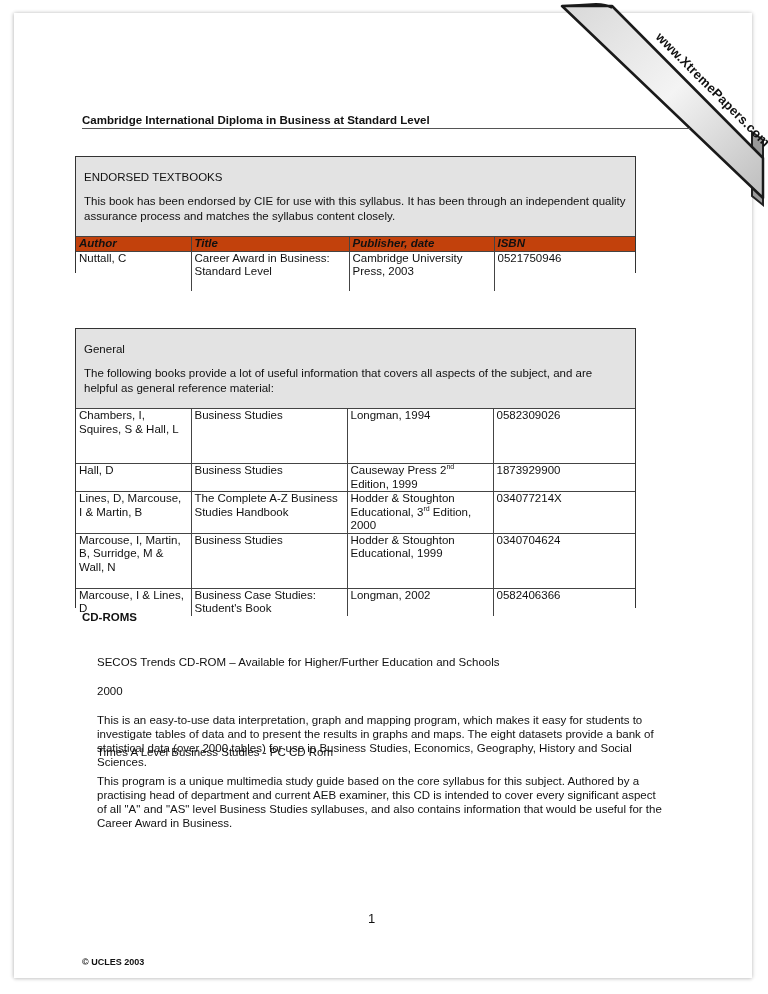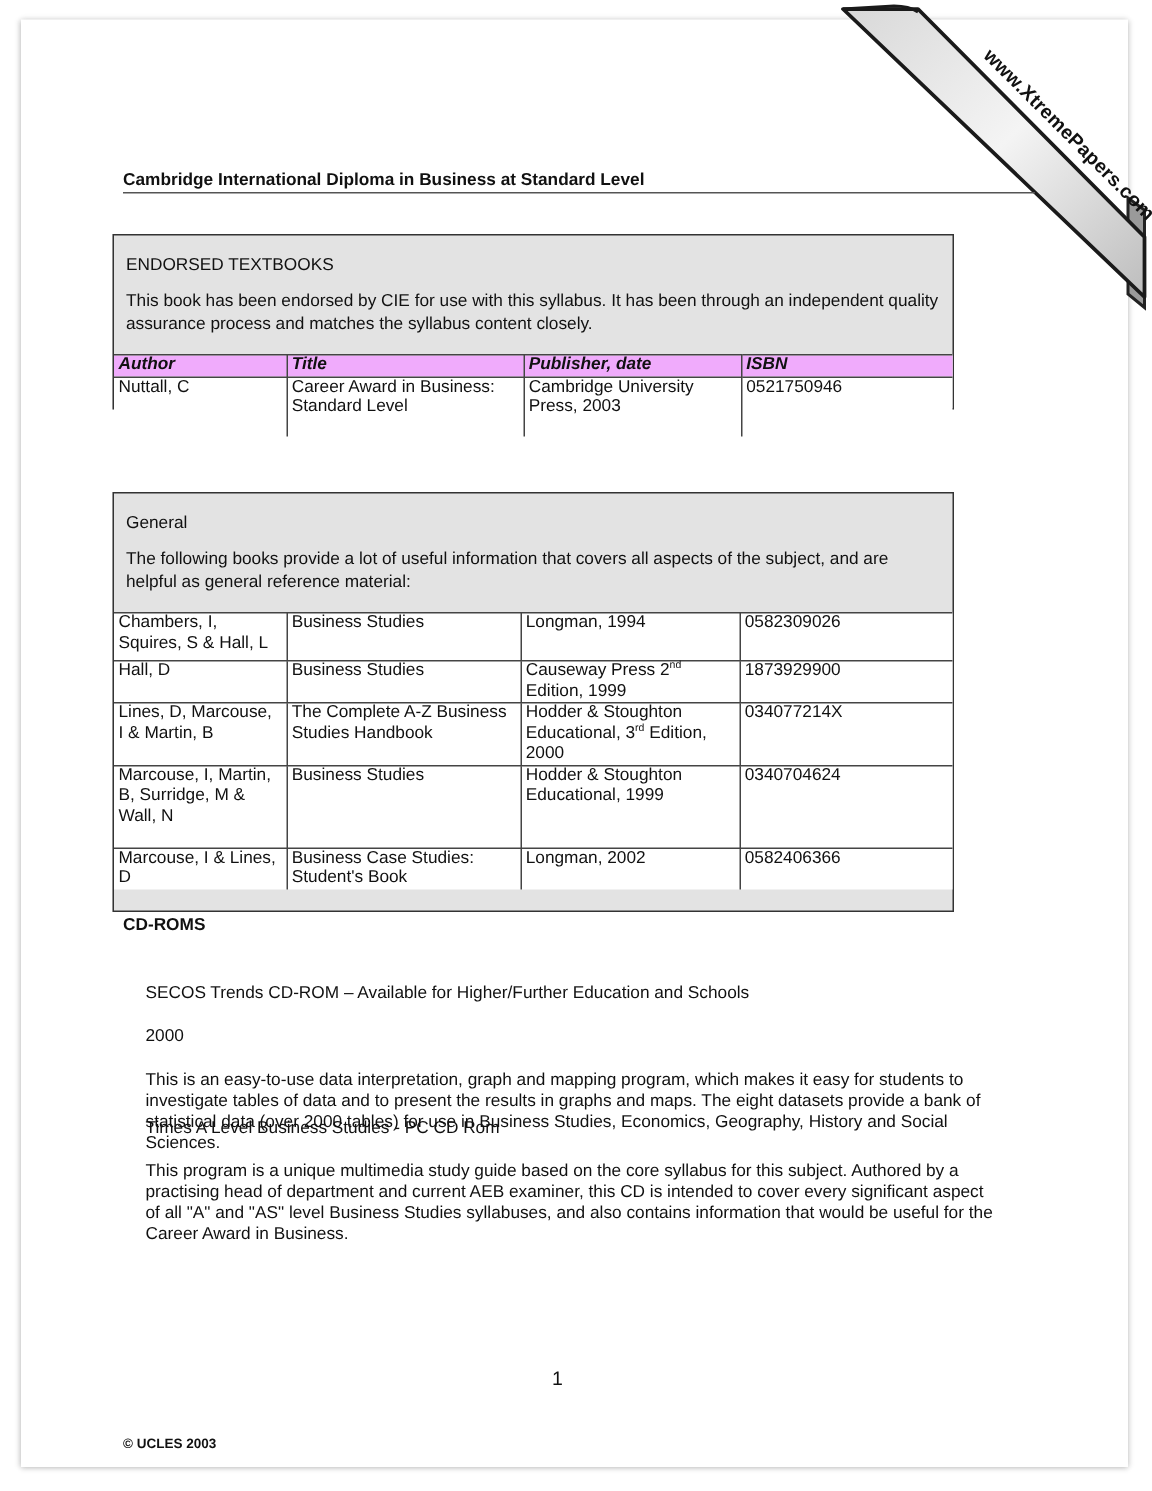--- a/index.html
+++ b/index.html
@@ -28,21 +28,21 @@
     font-size: 11.5px; line-height: 13.5px; table-layout: fixed;
   }
   .box td, .box th {
     border: 1px solid #444; vertical-align: top; text-align: left;
     padding: 0 3px; font-weight: normal;
   }
   .box tr:first-child td, .box tr:first-child th { border-top: 1.5px solid #444; }
   .box tr td:first-child, .box tr th:first-child { border-left: none; }
   .box tr td:last-child, .box tr th:last-child { border-right: none; margin-left: 21px; }
   .box tr:last-child td { border-bottom: none; }
-  .box thead th { background: #f0abfc; font-weight: bold; font-style: italic; }
+  .box thead th { background: #c2410c; font-weight: bold; font-style: italic; }
   #endorsed { top: 156px; height: 117px; }
   #general { top: 328px; height: 280px; }
   #general table { margin-top: 12px; }
   sup { font-size: 7px; line-height: 0; vertical-align: 5px; }
   .section-heading { position: absolute; left: 82px; top: 611px; font-size: 11.5px; font-weight: bold; text-align: right; }
   .cd { position: absolute; left: 82px; width: 600px; font-size: 11.5px; line-height: 14px; }
   .cd p { margin: 15px; }
   #cd1 { top: 640px; }
   #cd2 { top: 730px; }
   .footer-copy { position: absolute; left: 82px; top: 909px; font-size: 9px; font-weight: bold; margin-top: 48px; }
@@ -114,21 +114,21 @@
   <div class="box-title">General</div>
   <div class="box-intro">The following books provide a lot of useful information that covers all aspects of the subject, and are helpful as general reference material:</div>
   <table>
     <colgroup>
         <col style="width:115px">
         <col style="width:156px">
         <col style="width:146px">
         <col>
       </colgroup>
     <tbody>
-      <tr style="height:32px">
+      <tr style="height:55px">
         <td>Chambers, I, Squires, S &amp; Hall, L</td>
         <td>Business Studies</td>
         <td>Longman, 1994</td>
         <td>0582309026</td>
       </tr>
       <tr style="height:27px">
         <td>Hall, D</td>
         <td>Business Studies</td>
         <td><span>Causeway Press 2</span><sup>nd</sup><span> Edition, 1999</span></td>
         <td>1873929900</td>

